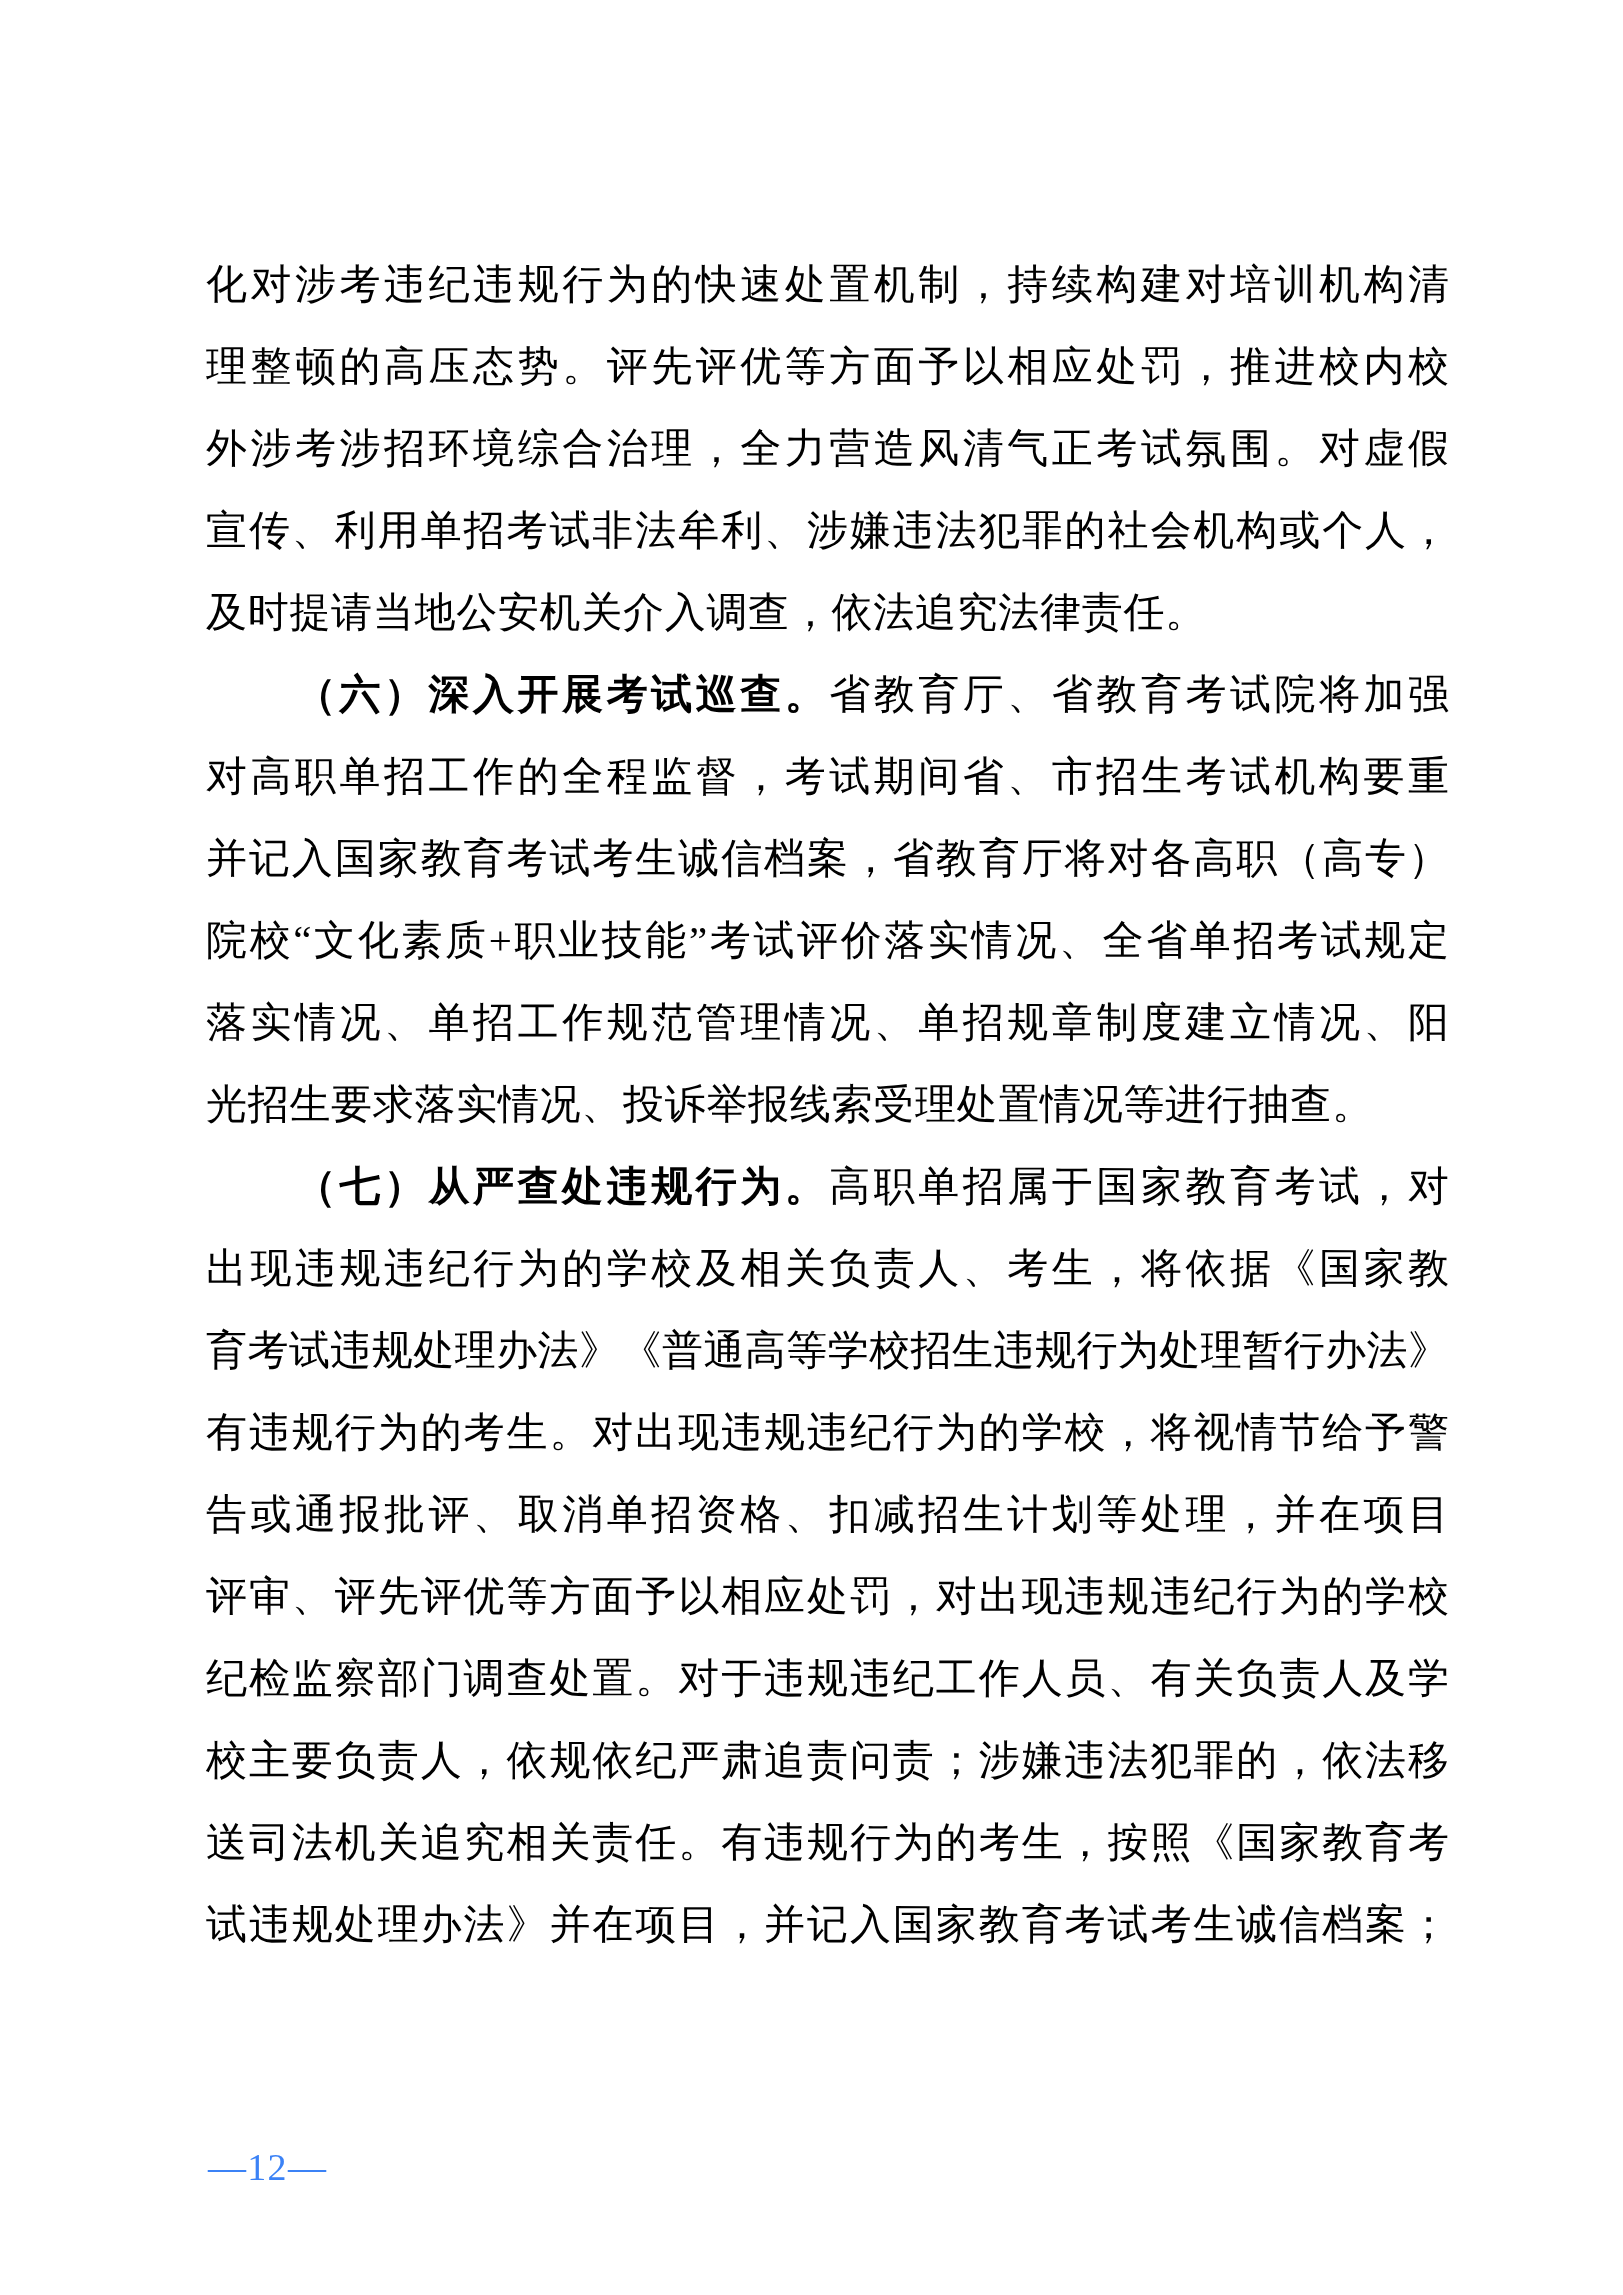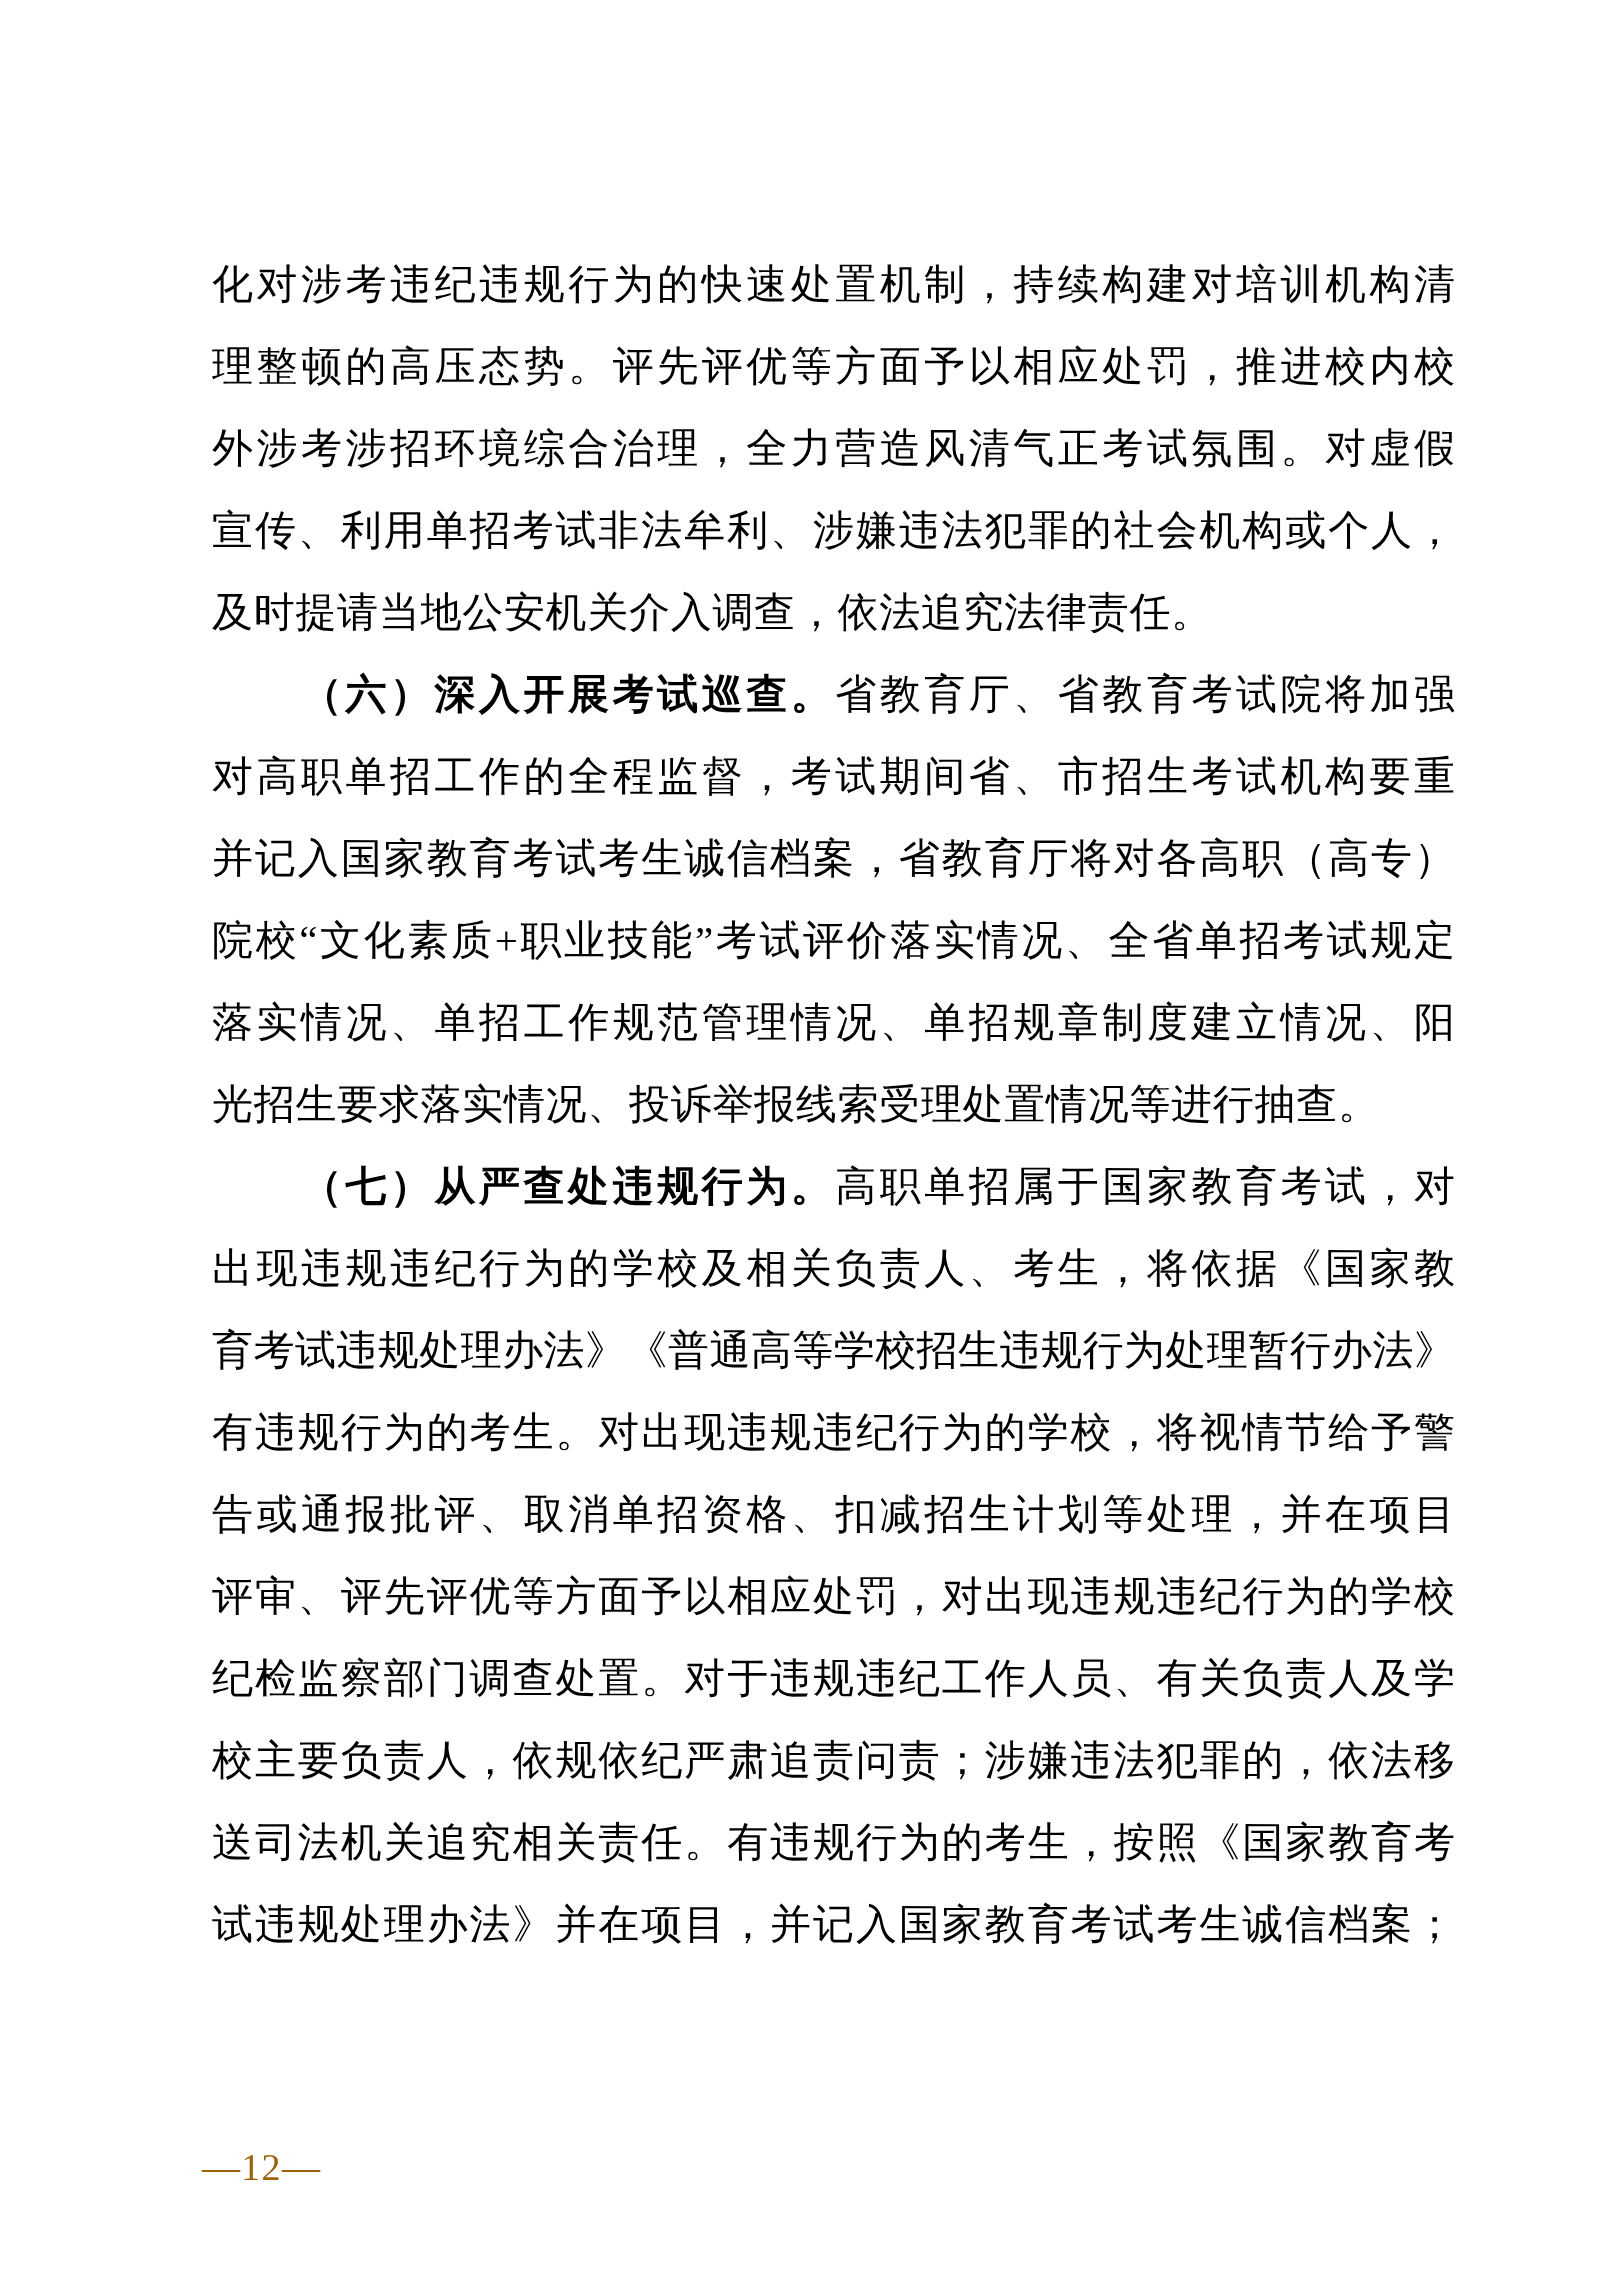--- a/index.html
+++ b/index.html
@@ -12,21 +12,21 @@
     position: relative;
     width: 1623px;
     height: 2295px;
     background: #ffffff;
     color: #000000;
     font-family: "Liberation Serif", "DejaVu Serif", serif;
     overflow: hidden;
   }
   .text-block {
     position: absolute;
-    left: 212px;
+    left: 206px;
     top: 243px;
     width: 1243px;
   }
   .line {
     height: 82px;
     line-height: 82px;
     font-size: 41px;
     letter-spacing: 0.7px;
     white-space: nowrap;
     overflow: visible;
@@ -40,27 +40,27 @@
     overflow: hidden;
   }
   .line.indent {
     padding-left: 89px;
   }
   .run.heading {
     font-weight: 700;
   }
   .page-number {
     position: absolute;
-    left: 202px;
+    left: 208px;
     top: 2141px;
     height: 52px;
     line-height: 52px;
     font-size: 38px;
     letter-spacing: 1.3px;
-    color: #a16207;
+    color: #3b82f6;
   }
 </style>
 </head>
 <body>
 
 <main class="page">
   <section class="text-block" id="text-block">
       <div class="line justify"><span class="run body">化对涉考违纪违规行为的快速处置机制，持续构建对培训机构清</span></div>
       <div class="line justify"><span class="run body">理整顿的高压态势。评先评优等方面予以相应处罚，推进校内校</span></div>
       <div class="line justify"><span class="run body">外涉考涉招环境综合治理，全力营造风清气正考试氛围。对虚假</span></div>

